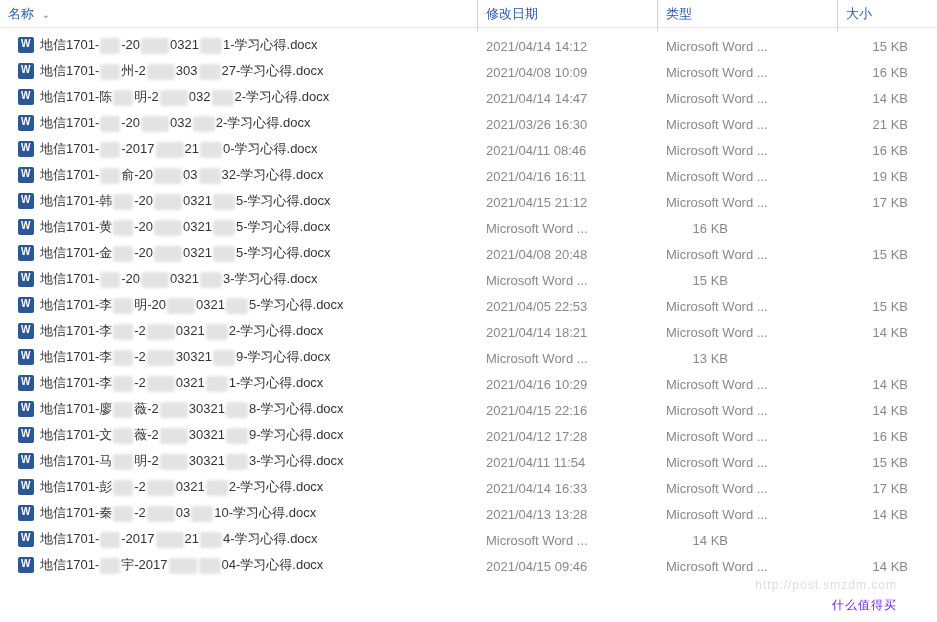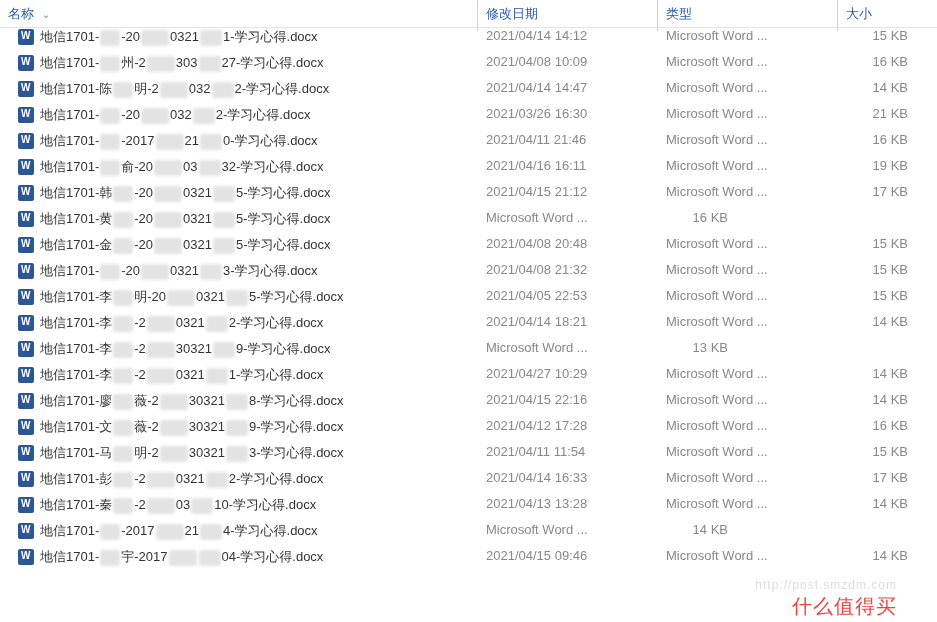--- a/index.html
+++ b/index.html
@@ -6,30 +6,30 @@
 body{font-family:"Microsoft YaHei","Segoe UI",sans-serif;font-size:13px;background:#fff;color:#333;width:937px;height:622px;overflow:hidden;position:relative}
 .header{display:flex;height:28px;border-bottom:1px solid #e5e5e5;align-items:center;padding-right:10px}
 .header .col{padding:12px 8px;color:#2a5ba8;font-size:13px;cursor:pointer;position:relative}
 .header .col.name{width:478px}
 .header .col.date{width:180px}
 .header .col.type{width:180px}
 .header .col.size{width:80px}
 .header .sep{position:absolute;right:0;top:4px;bottom:4px;width:1px;background:#d0d0d0}
 .dropdown-icon{display:inline-block;margin-left:4px;color:#888;font-size:10px}
 .files{padding-top:0}
-.row{display:flex;align-items:flex-start;height:26px;padding:0 3px 0 0}
+.row{display:flex;align-items:flex-end;height:26px;padding:0 3px 0 0}
 .row:nth-child(even){background:#fff}
 .row .name-cell{width:478px;display:flex;align-items:center;padding-left:18px;position:relative}
 .word-icon{width:16px;height:16px;background:#2b5797;position:relative;border-radius:2px;flex-shrink:0;margin-right:6px}
 .word-icon:before{content:"W";color:#fff;font-size:10px;font-weight:bold;position:absolute;left:3px;top:1px}
 .fname{color:#333;white-space:nowrap}
 .date-cell{width:180px;color:#888;padding-left:8px}
 .type-cell{width:180px;color:#888;padding-left:8px;white-space:nowrap}
 .size-cell{width:80px;color:#888;text-align:right;padding-right:10px}
-.watermark{position:absolute;right:40px;bottom:2px;color:#ef4444;font-size:20px;letter-spacing:1px;pointer-events:none}
+.watermark{position:absolute;right:40px;bottom:8px;color:#6d28d9;font-size:12px;letter-spacing:1px;pointer-events:none}
 .watermark2{position:absolute;right:40px;bottom:30px;color:#ddd;font-size:12px;letter-spacing:1px;pointer-events:none}
 </style>
 </head>
 <body>
 
 <div class="header">
   <div class="col name">
     <span>名称</span>
     <span class="dropdown-icon">⌄</span>
     <span class="sep"></span>
@@ -82,21 +82,21 @@
       </div>
       <div class="date-cell">2021/03/26 16:30</div>
       <div class="type-cell">Microsoft Word ...</div>
       <div class="size-cell">21 KB</div>
     </div>
     <div class="row">
       <div class="name-cell">
         <span class="word-icon"></span>
         <span class="fname"><span>地信1701-</span><span style="display: inline-block; width: 20px; height: 16px; vertical-align: middle; background: rgba(225, 225, 225, 0.95); border-radius: 3px; filter: blur(1.5px); margin: 0px 1px;"></span><span>-2017</span><span style="display: inline-block; width: 28px; height: 16px; vertical-align: middle; background: rgba(225, 225, 225, 0.95); border-radius: 3px; filter: blur(1.5px); margin: 0px 1px;"></span><span>21</span><span style="display: inline-block; width: 22px; height: 16px; vertical-align: middle; background: rgba(225, 225, 225, 0.95); border-radius: 3px; filter: blur(1.5px); margin: 0px 1px;"></span><span>0-学习心得.docx</span></span>
       </div>
-      <div class="date-cell">2021/04/11 21:46</div>
+      <div class="date-cell">2021/04/11 08:46</div>
       <div class="type-cell">Microsoft Word ...</div>
       <div class="size-cell">16 KB</div>
     </div>
     <div class="row">
       <div class="name-cell">
         <span class="word-icon"></span>
         <span class="fname"><span>地信1701-</span><span style="display: inline-block; width: 20px; height: 16px; vertical-align: middle; background: rgba(225, 225, 225, 0.95); border-radius: 3px; filter: blur(1.5px); margin: 0px 1px;"></span><span>俞-20</span><span style="display: inline-block; width: 28px; height: 16px; vertical-align: middle; background: rgba(225, 225, 225, 0.95); border-radius: 3px; filter: blur(1.5px); margin: 0px 1px;"></span><span>03</span><span style="display: inline-block; width: 22px; height: 16px; vertical-align: middle; background: rgba(225, 225, 225, 0.95); border-radius: 3px; filter: blur(1.5px); margin: 0px 1px;"></span><span>32-学习心得.docx</span></span>
       </div>
       <div class="date-cell">2021/04/16 16:11</div>
       <div class="type-cell">Microsoft Word ...</div>
@@ -126,21 +126,20 @@
       </div>
       <div class="date-cell">2021/04/08 20:48</div>
       <div class="type-cell">Microsoft Word ...</div>
       <div class="size-cell">15 KB</div>
     </div>
     <div class="row">
       <div class="name-cell">
         <span class="word-icon"></span>
         <span class="fname"><span>地信1701-</span><span style="display: inline-block; width: 20px; height: 16px; vertical-align: middle; background: rgba(225, 225, 225, 0.95); border-radius: 3px; filter: blur(1.5px); margin: 0px 1px;"></span><span>-20</span><span style="display: inline-block; width: 28px; height: 16px; vertical-align: middle; background: rgba(225, 225, 225, 0.95); border-radius: 3px; filter: blur(1.5px); margin: 0px 1px;"></span><span>0321</span><span style="display: inline-block; width: 22px; height: 16px; vertical-align: middle; background: rgba(225, 225, 225, 0.95); border-radius: 3px; filter: blur(1.5px); margin: 0px 1px;"></span><span>3-学习心得.docx</span></span>
       </div>
-      <div class="date-cell">2021/04/08 21:32</div>
       <div class="type-cell">Microsoft Word ...</div>
       <div class="size-cell">15 KB</div>
     </div>
     <div class="row">
       <div class="name-cell">
         <span class="word-icon"></span>
         <span class="fname"><span>地信1701-李</span><span style="display: inline-block; width: 20px; height: 16px; vertical-align: middle; background: rgba(225, 225, 225, 0.95); border-radius: 3px; filter: blur(1.5px); margin: 0px 1px;"></span><span>明-20</span><span style="display: inline-block; width: 28px; height: 16px; vertical-align: middle; background: rgba(225, 225, 225, 0.95); border-radius: 3px; filter: blur(1.5px); margin: 0px 1px;"></span><span>0321</span><span style="display: inline-block; width: 22px; height: 16px; vertical-align: middle; background: rgba(225, 225, 225, 0.95); border-radius: 3px; filter: blur(1.5px); margin: 0px 1px;"></span><span>5-学习心得.docx</span></span>
       </div>
       <div class="date-cell">2021/04/05 22:53</div>
       <div class="type-cell">Microsoft Word ...</div>
@@ -161,21 +160,21 @@
         <span class="fname"><span>地信1701-李</span><span style="display: inline-block; width: 20px; height: 16px; vertical-align: middle; background: rgba(225, 225, 225, 0.95); border-radius: 3px; filter: blur(1.5px); margin: 0px 1px;"></span><span>-2</span><span style="display: inline-block; width: 28px; height: 16px; vertical-align: middle; background: rgba(225, 225, 225, 0.95); border-radius: 3px; filter: blur(1.5px); margin: 0px 1px;"></span><span>30321</span><span style="display: inline-block; width: 22px; height: 16px; vertical-align: middle; background: rgba(225, 225, 225, 0.95); border-radius: 3px; filter: blur(1.5px); margin: 0px 1px;"></span><span>9-学习心得.docx</span></span>
       </div>
       <div class="type-cell">Microsoft Word ...</div>
       <div class="size-cell">13 KB</div>
     </div>
     <div class="row">
       <div class="name-cell">
         <span class="word-icon"></span>
         <span class="fname"><span>地信1701-李</span><span style="display: inline-block; width: 20px; height: 16px; vertical-align: middle; background: rgba(225, 225, 225, 0.95); border-radius: 3px; filter: blur(1.5px); margin: 0px 1px;"></span><span>-2</span><span style="display: inline-block; width: 28px; height: 16px; vertical-align: middle; background: rgba(225, 225, 225, 0.95); border-radius: 3px; filter: blur(1.5px); margin: 0px 1px;"></span><span>0321</span><span style="display: inline-block; width: 22px; height: 16px; vertical-align: middle; background: rgba(225, 225, 225, 0.95); border-radius: 3px; filter: blur(1.5px); margin: 0px 1px;"></span><span>1-学习心得.docx</span></span>
       </div>
-      <div class="date-cell">2021/04/27 10:29</div>
+      <div class="date-cell">2021/04/16 10:29</div>
       <div class="type-cell">Microsoft Word ...</div>
       <div class="size-cell">14 KB</div>
     </div>
     <div class="row">
       <div class="name-cell">
         <span class="word-icon"></span>
         <span class="fname"><span>地信1701-廖</span><span style="display: inline-block; width: 20px; height: 16px; vertical-align: middle; background: rgba(225, 225, 225, 0.95); border-radius: 3px; filter: blur(1.5px); margin: 0px 1px;"></span><span>薇-2</span><span style="display: inline-block; width: 28px; height: 16px; vertical-align: middle; background: rgba(225, 225, 225, 0.95); border-radius: 3px; filter: blur(1.5px); margin: 0px 1px;"></span><span>30321</span><span style="display: inline-block; width: 22px; height: 16px; vertical-align: middle; background: rgba(225, 225, 225, 0.95); border-radius: 3px; filter: blur(1.5px); margin: 0px 1px;"></span><span>8-学习心得.docx</span></span>
       </div>
       <div class="date-cell">2021/04/15 22:16</div>
       <div class="type-cell">Microsoft Word ...</div>

